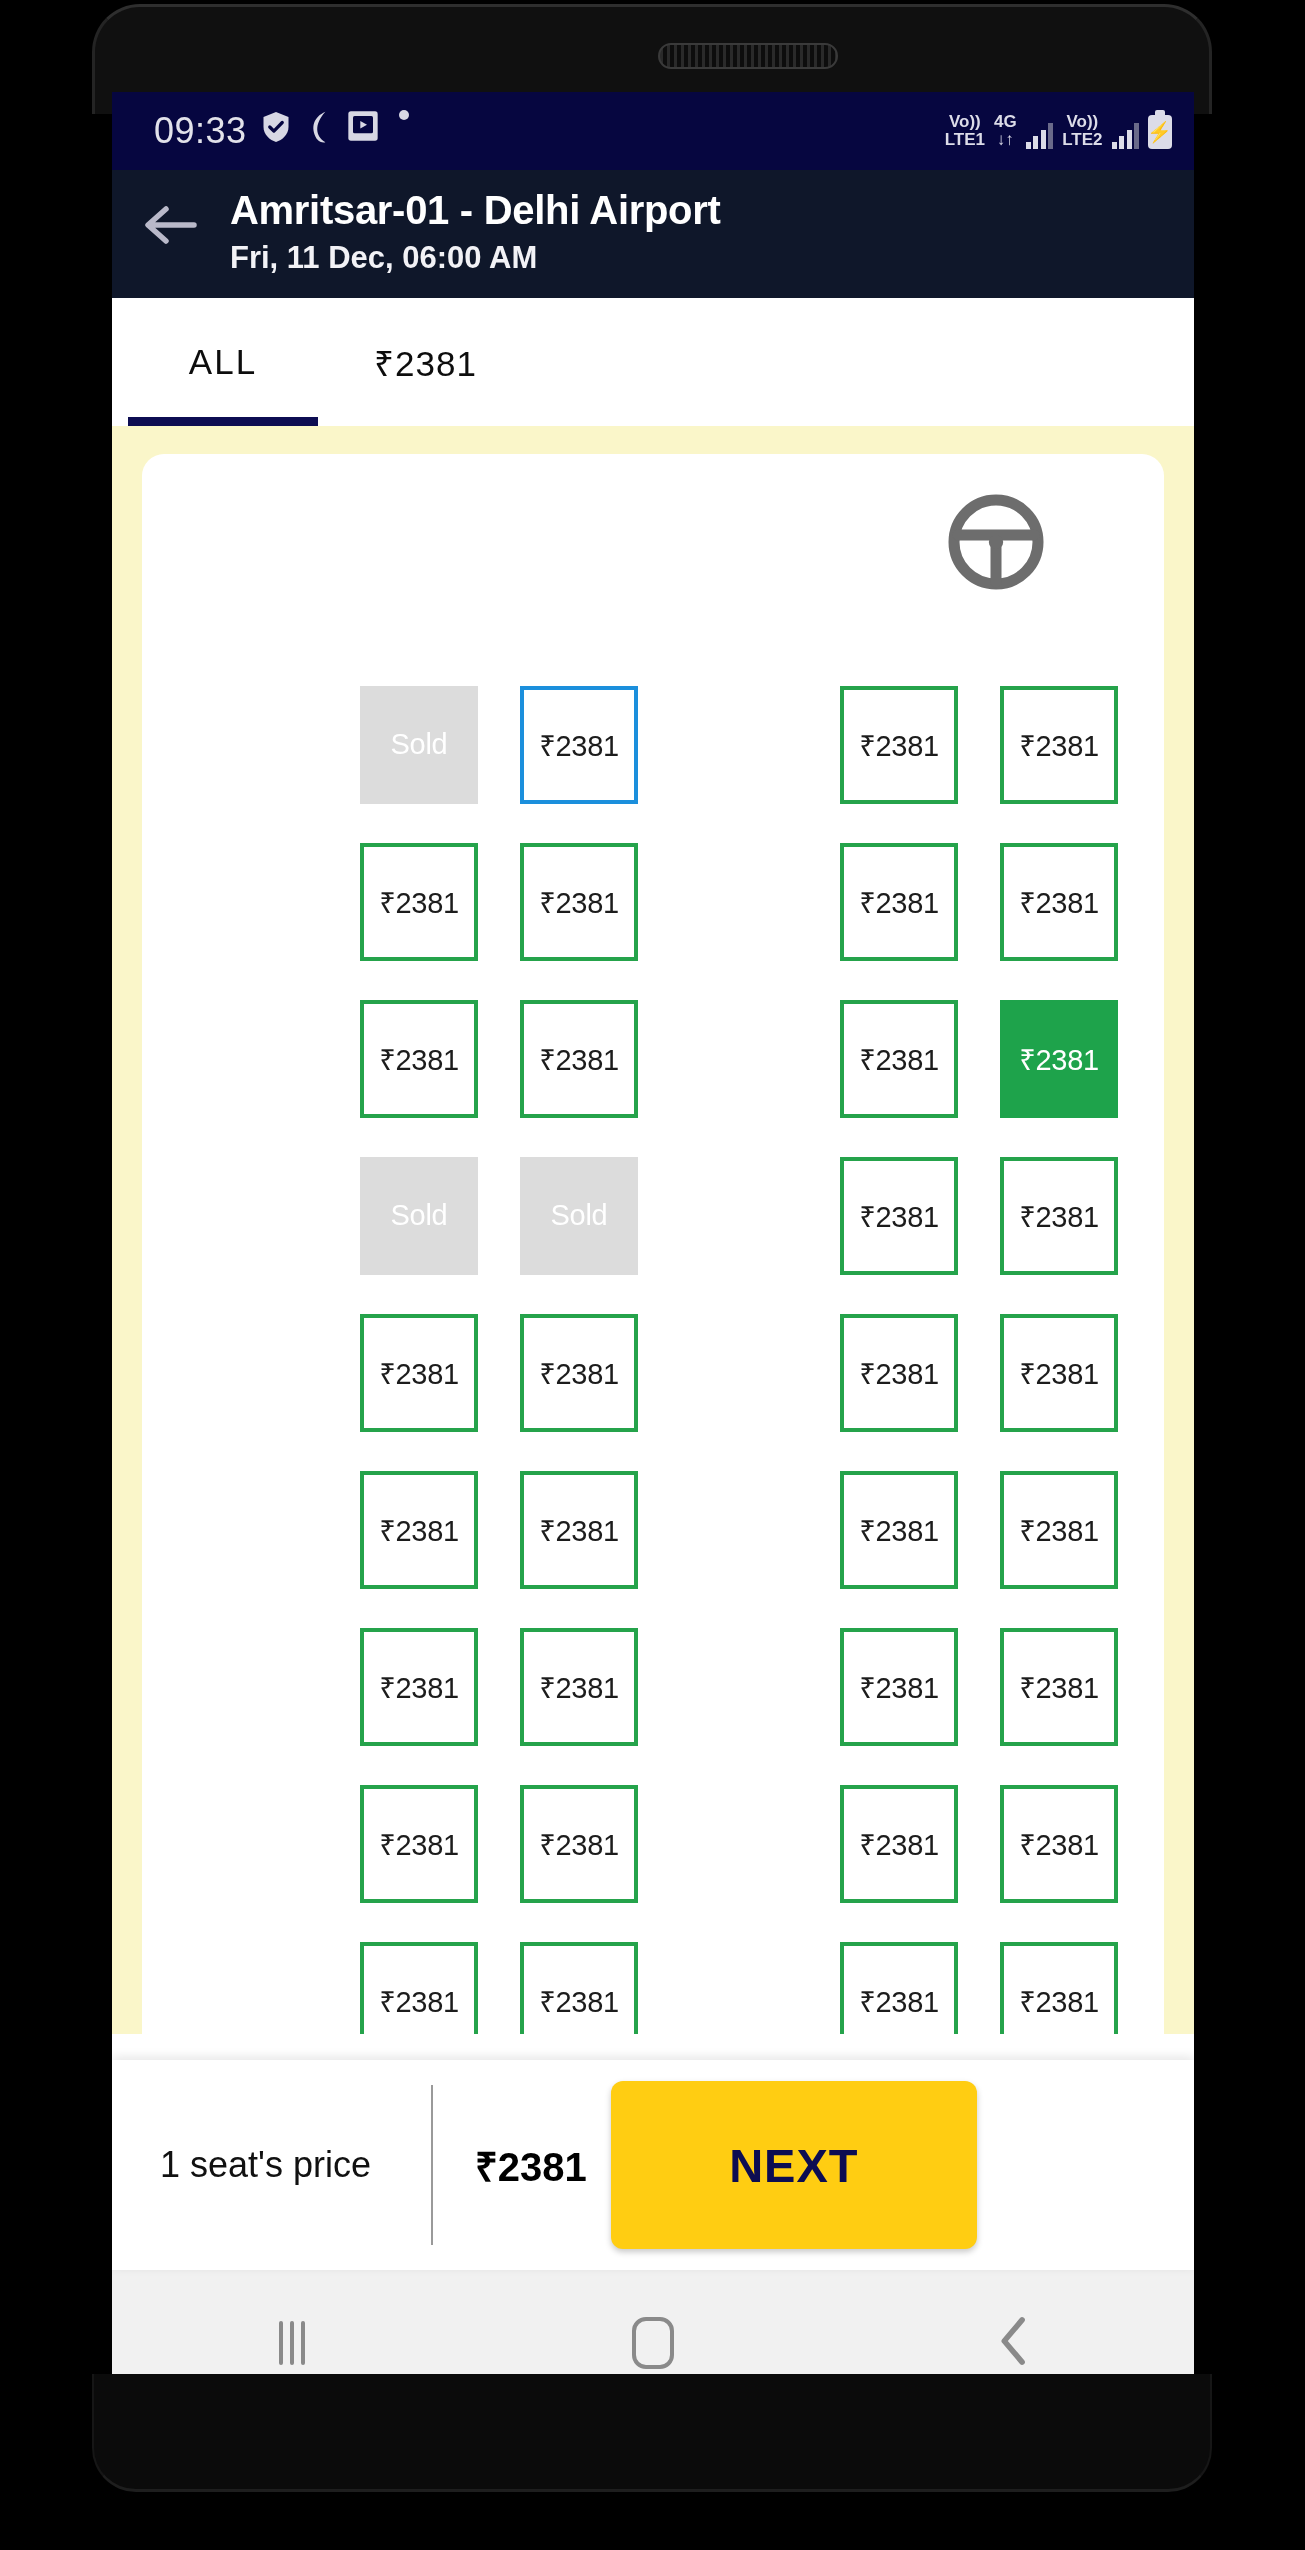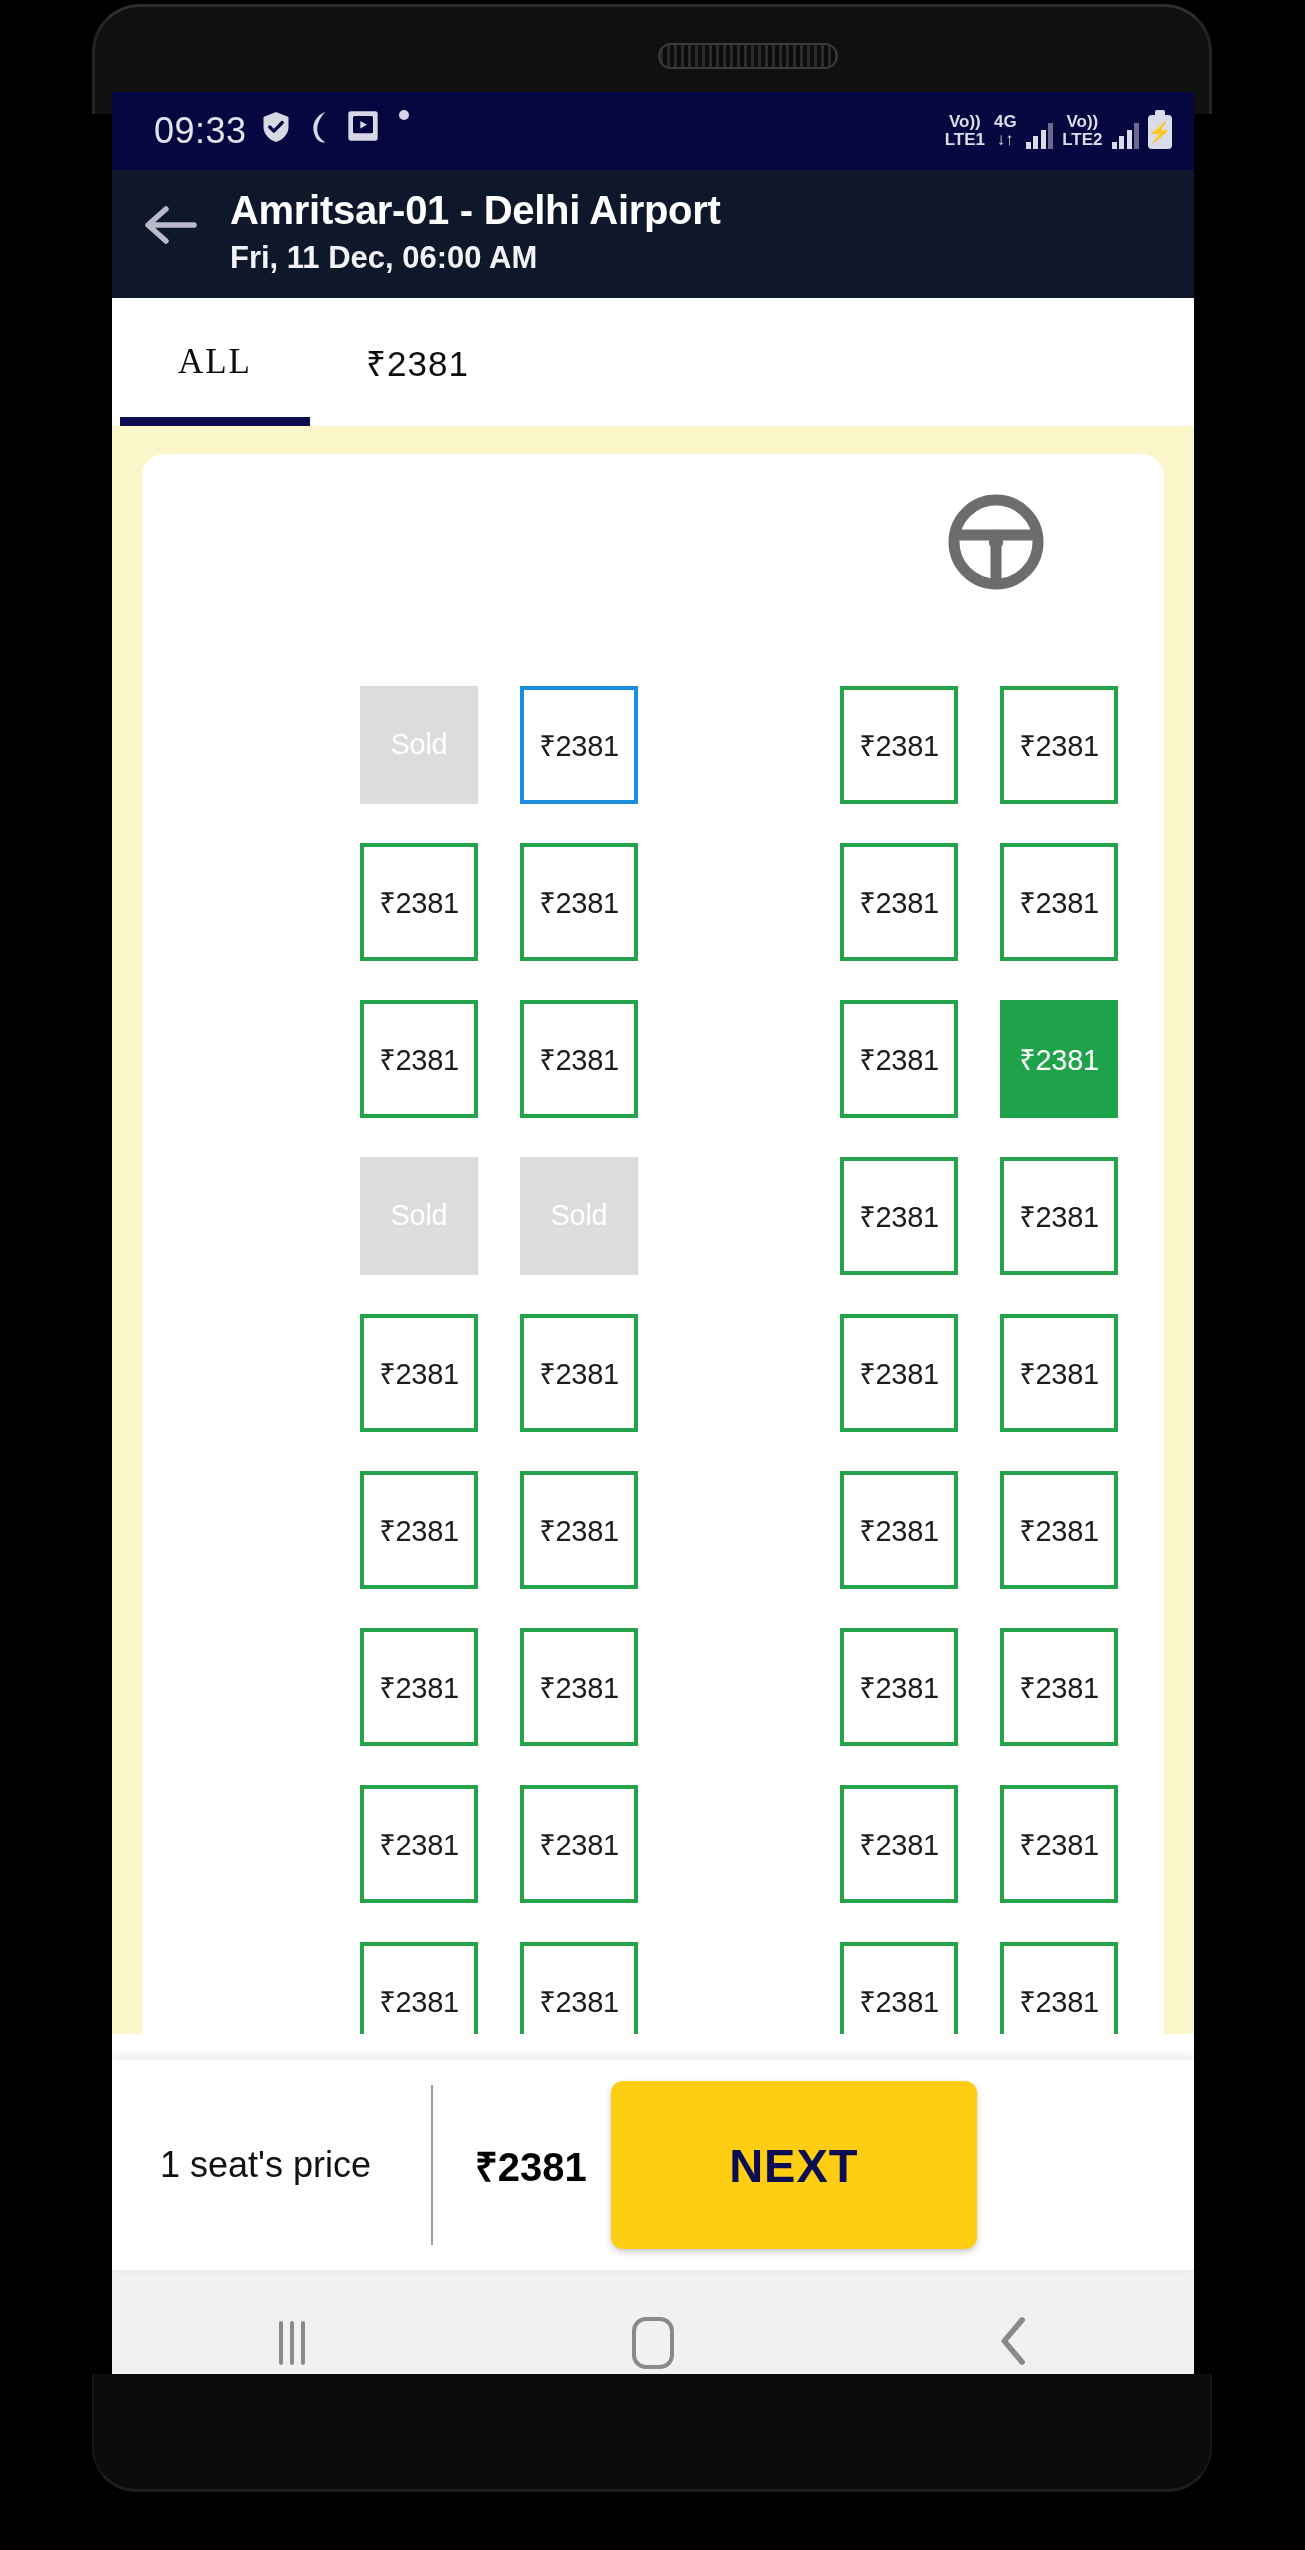--- a/index.html
+++ b/index.html
@@ -129,21 +129,21 @@
     height: 128px; background:#ffffff;
     display:flex; align-items:center;
     border-bottom: none; position:relative;
   }
   .tab {
     font-size: 35px; letter-spacing: 2px; color:#0d0d0d;
     padding: 0 0 0 0; cursor:pointer; height:100%;
     display:flex; align-items:center; justify-content:center;
     position:relative;
   }
-  #tab-all { width: 190px; margin-left: 8px; font-family: Liberation Serif, serif; }
+  #tab-all { width: 190px; margin-left: 16px; }
   #tab-price { width: 215px; letter-spacing: 1px; }
   #tab-all:after {
     content:""; position:absolute; left:0; bottom:0;
     width:100%; height:9px; background:#0d0d52;
   }
 
   
   #seat-area {
     background:#FAF6C9;
     height: 1608px;

